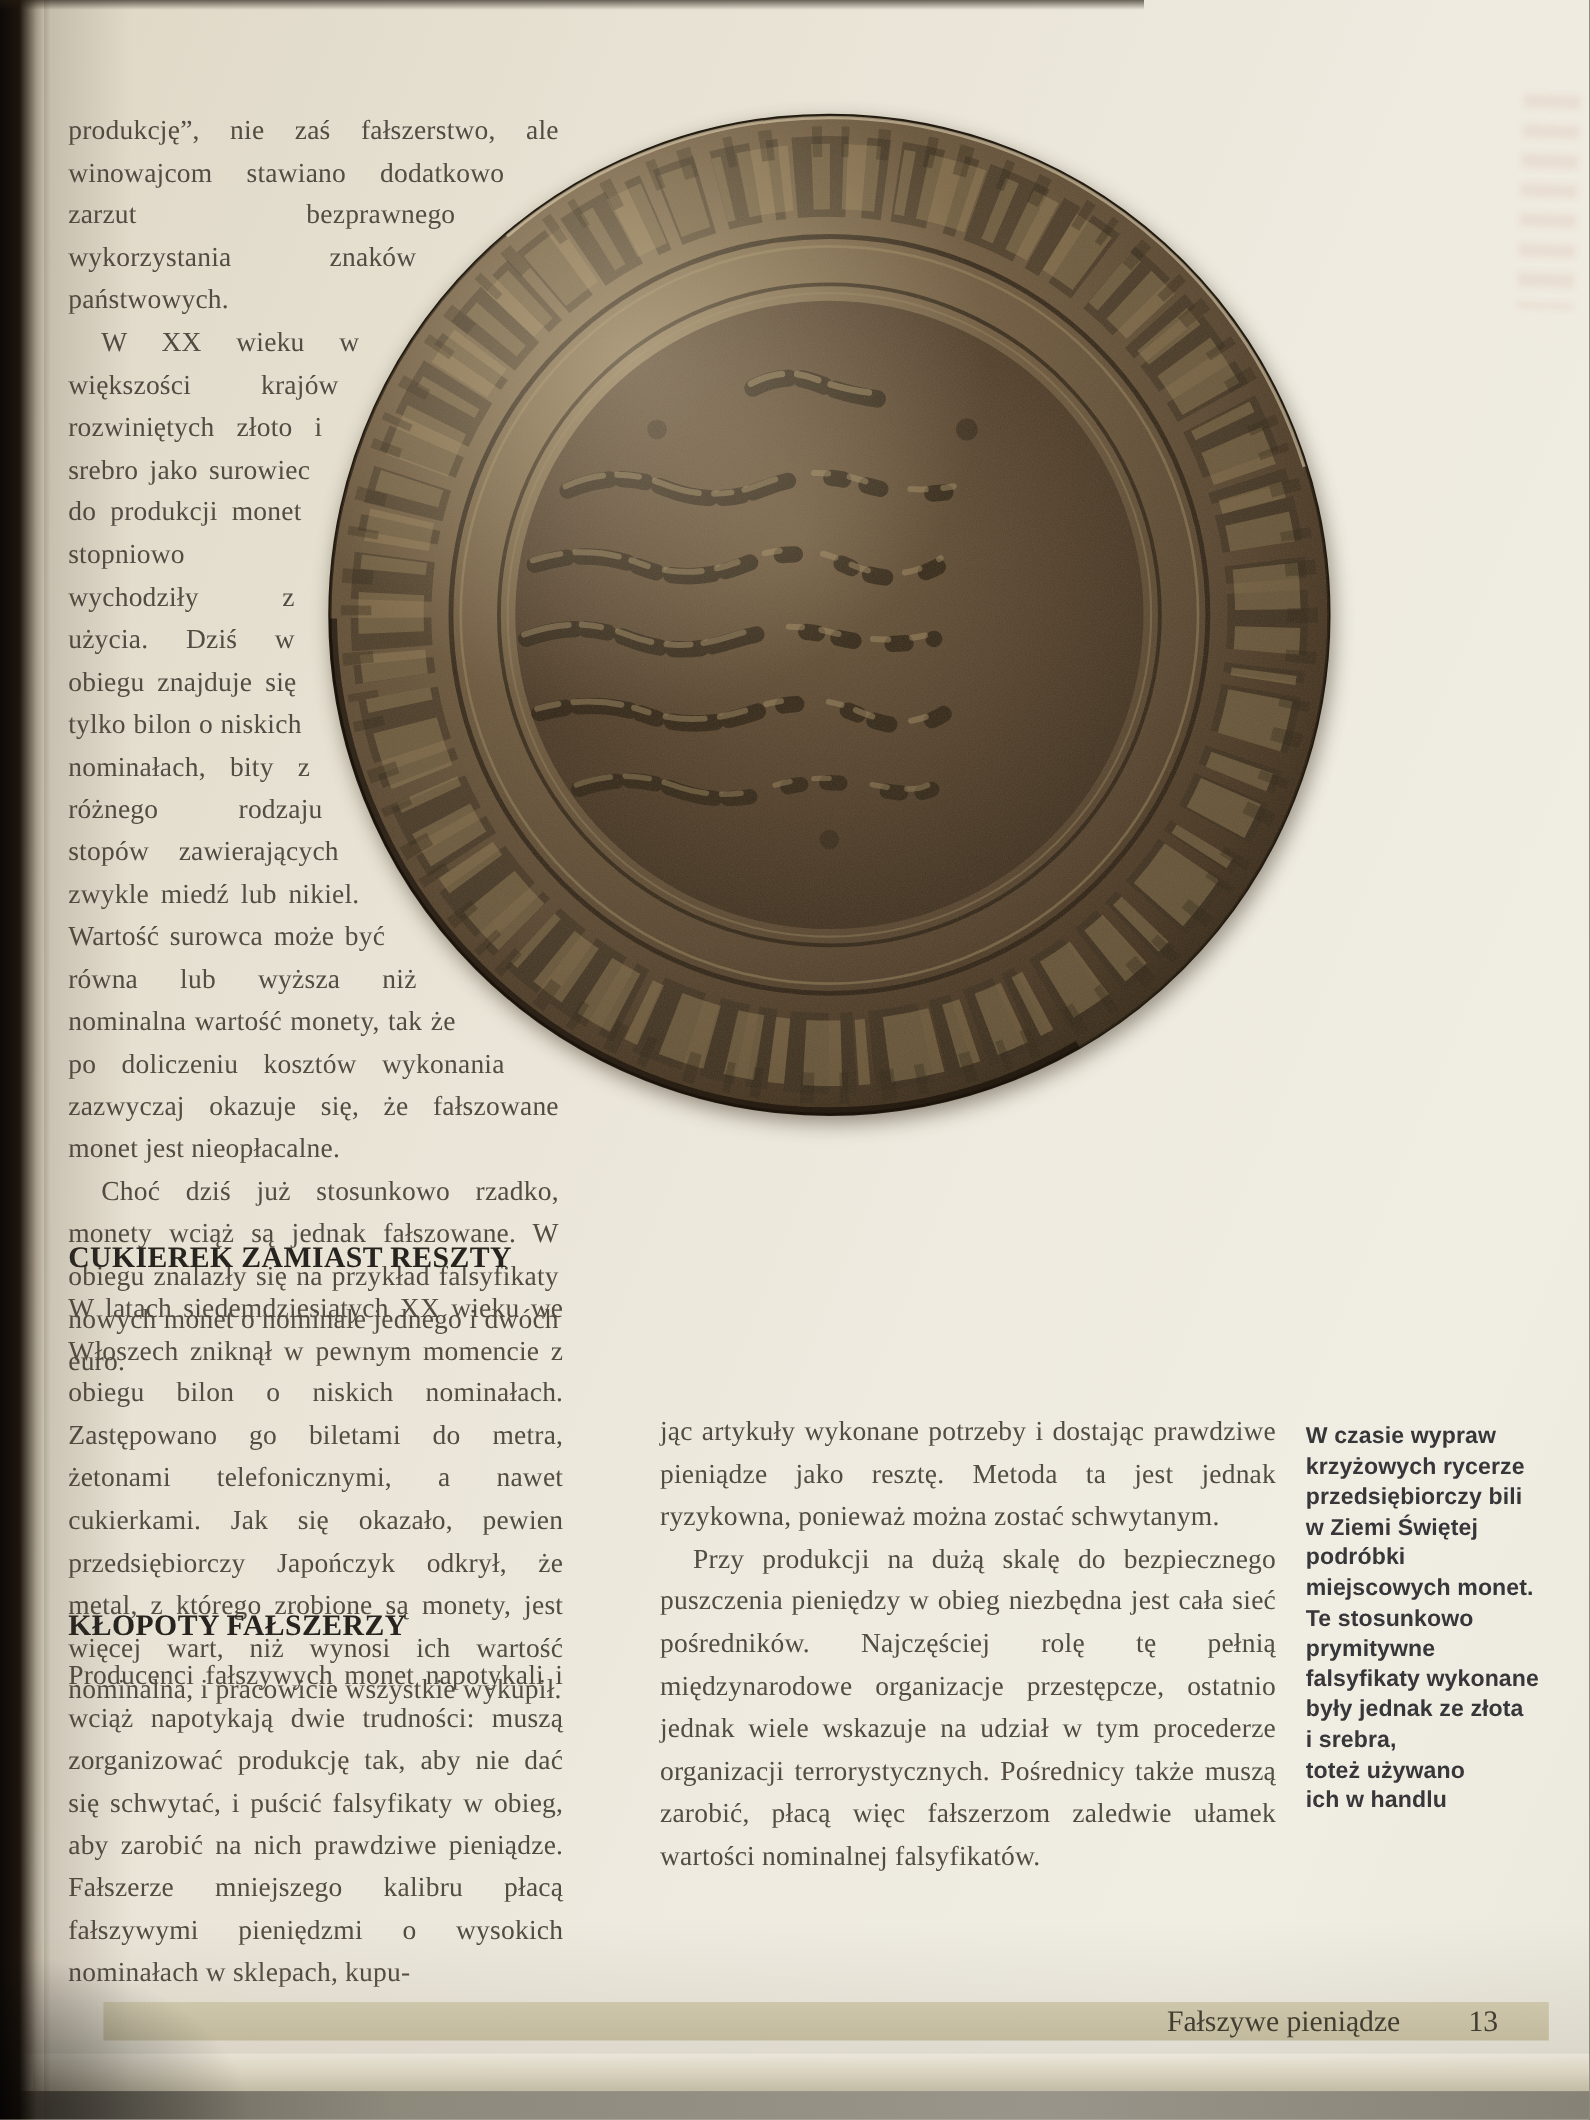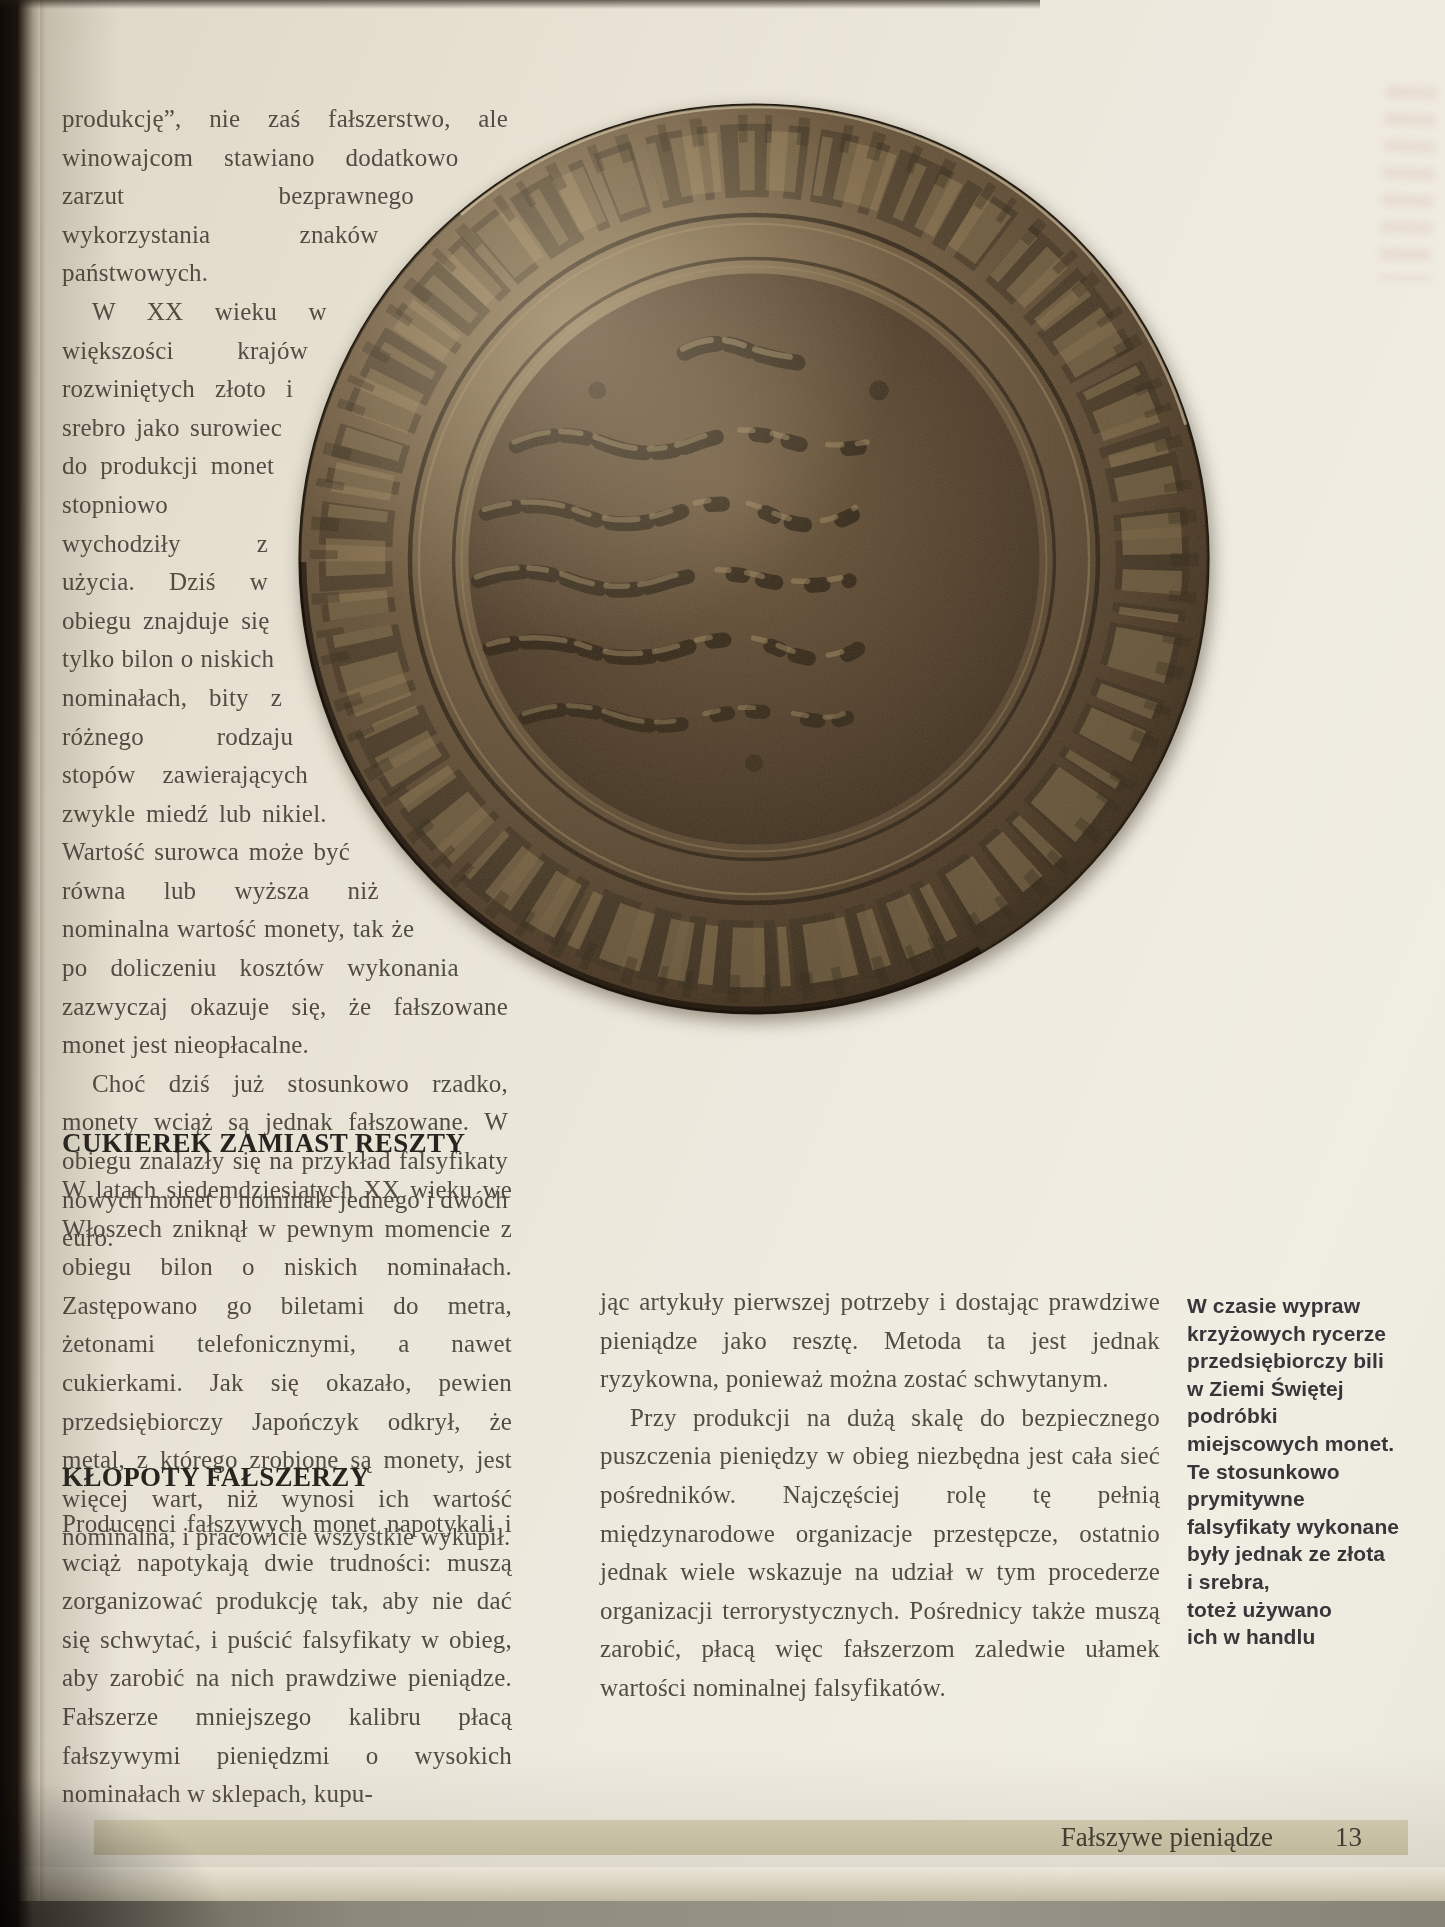--- a/index.html
+++ b/index.html
@@ -136,21 +136,21 @@
     <h2 class="sec-head">CUKIEREK ZAMIAST RESZTY</h2>
     <p>W latach siedemdziesiątych XX wieku we Włoszech zniknął w pewnym momencie z obiegu bilon o niskich nominałach. Zastępowano go biletami do metra, żetonami telefonicznymi, a nawet cukierkami. Jak się okazało, pewien przedsiębiorczy Japończyk odkrył, że metal, z którego zrobione są monety, jest więcej wart, niż wynosi ich wartość nominalna, i pracowicie wszystkie wykupił.</p>
   </div>
 
   <div class="section sec-2 body-text">
     <h2 class="sec-head">KŁOPOTY FAŁSZERZY</h2>
     <p>Producenci fałszywych monet napotykali i wciąż napotykają dwie trudności: muszą zorganizować produkcję tak, aby nie dać się schwytać, i puścić falsyfikaty w obieg, aby zarobić na nich prawdziwe pieniądze. Fałszerze mniejszego kalibru płacą fałszywymi pieniędzmi o wysokich nominałach w sklepach, kupu-</p>
   </div>
 
   <div class="mid-col body-text">
-    <p>jąc artykuły pierwszej potrzeby i dostając prawdziwe pieniądze jako resztę. Metoda ta jest jednak ryzykowna, ponieważ można zostać schwytanym.</p>
+    <p>jąc artykuły wykonane potrzeby i dostając prawdziwe pieniądze jako resztę. Metoda ta jest jednak ryzykowna, ponieważ można zostać schwytanym.</p>
     <p class="indent">Przy produkcji na dużą skalę do bezpiecznego puszczenia pieniędzy w obieg niezbędna jest cała sieć pośredników. Najczęściej rolę tę pełnią międzynarodowe organizacje przestępcze, ostatnio jednak wiele wskazuje na udział w tym procederze organizacji terrorystycznych. Pośrednicy także muszą zarobić, płacą więc fałszerzom zaledwie ułamek wartości nominalnej falsyfikatów.</p>
   </div>
 
   <div class="photo-caption">W czasie wypraw
 krzyżowych rycerze
 przedsiębiorczy bili
 w Ziemi Świętej
 podróbki
 miejscowych monet.
 Te stosunkowo

